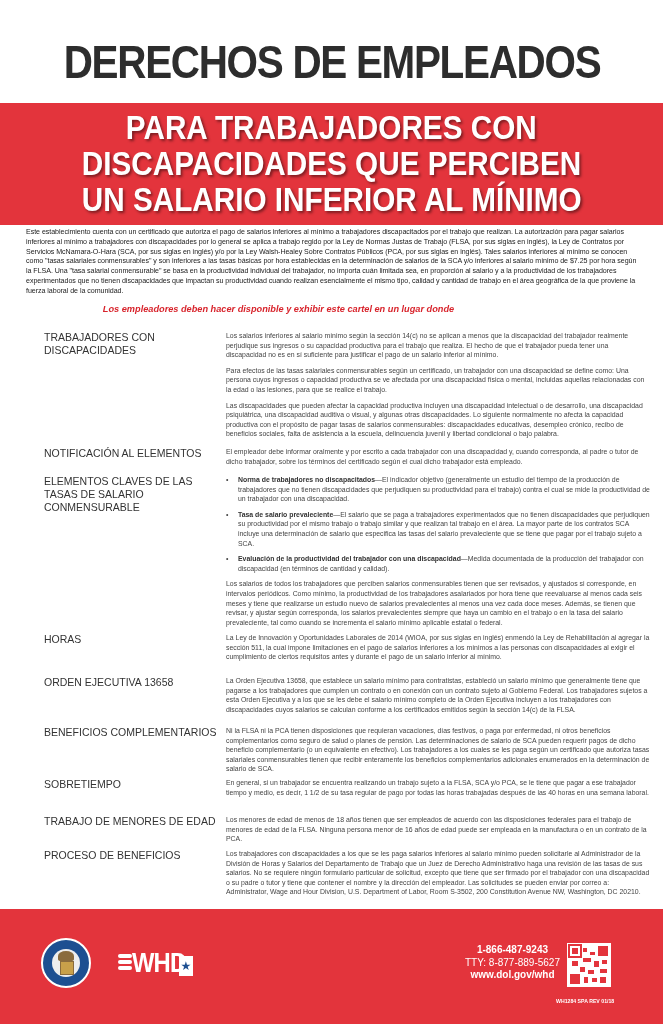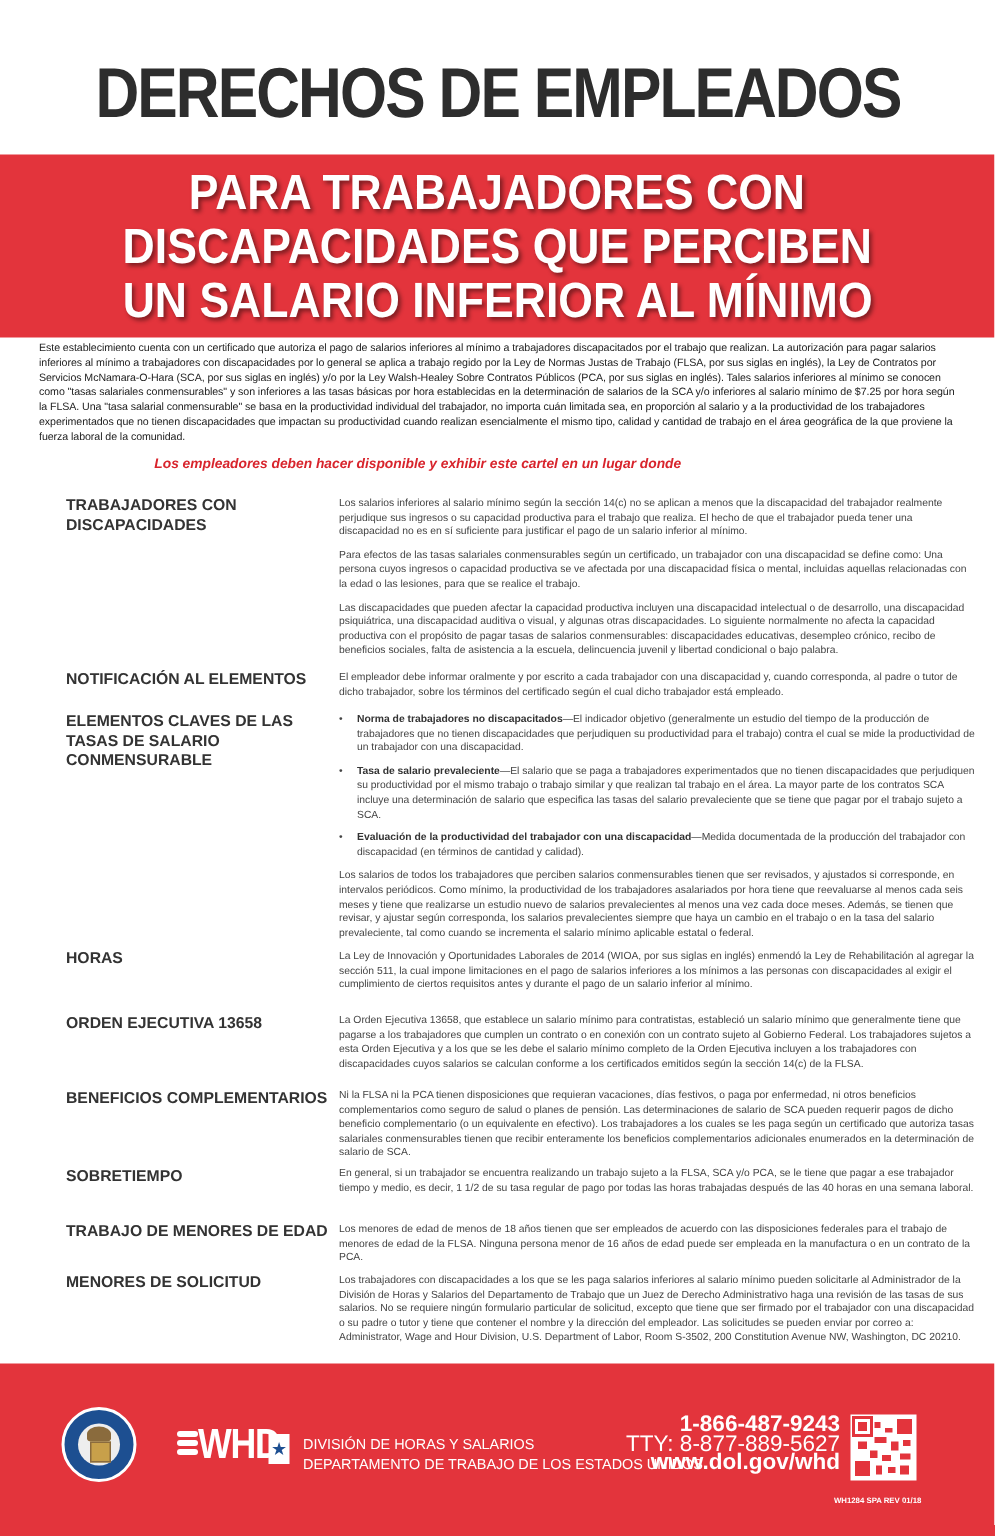--- a/index.html
+++ b/index.html
@@ -4,39 +4,39 @@
 <style>
   html, body { margin:0; padding:0; background:#ffffff; }
   body { width:663px; height:1024px; position:relative; overflow:hidden; font-family:"Liberation Sans", sans-serif; color:#333; }
   .title { position:absolute; left:0; top:0; width:663px; height:103px; display:flex; align-items:center; justify-content:center; }
   .title h1 { margin:0; padding-top:20px; font-family:"Liberation Sans", sans-serif; font-weight:bold; font-size:47px; letter-spacing:-1.5px; color:#2d2d2d; transform:scaleX(0.86); white-space:nowrap; }
   .band { position:absolute; left:0; top:103px; width:663px; height:122px; background:#e3343c; display:flex; flex-direction:column; align-items:center; justify-content:center; }
   .band .line { color:#fff; font-weight:bold; font-size:33px; line-height:36px; letter-spacing:0px; text-shadow:2px 2px 3px rgba(0,0,0,0.45); white-space:nowrap; transform:scaleX(0.9); }
   .intro { position:absolute; left:26px; top:228px; width:612px; font-size:7.1px; line-height:9.8px; color:#222; font-weight:normal; text-align:left; letter-spacing:-0.05px; }
   .notice { position:absolute; left:0; top:303px; width:557px; text-align:center; color:#d8242c; font-weight:bold; font-style:italic; font-size:9.2px; line-height:13px; }
   .section { position:absolute; left:44px; width:600px; }
-  .section .label { position:absolute; left:0; top:0; width:180px; font-weight:bold; font-size:10.5px; line-height:13px; color:#333; }
+  .section .label { position:absolute; left:0; top:0; width:180px; font-weight:normal; font-size:10.5px; line-height:13px; color:#333; }
   .section .body { position:absolute; left:182px; top:0; width:424px; font-size:6.9px; line-height:9.6px; color:#444; }
   .section .body p { margin:0 0 6px 0; }
   .section .body ul { margin:0; padding:0 0 0 12px; list-style:none; }
   .section .body li { position:relative; margin:0 0 6px 0; padding-left:0; }
   .section .body li::before { content:"•"; position:absolute; left:-12px; top:0; }
   .section .body b { color:#333; }
   .footer { position:absolute; left:0; top:909px; width:663px; height:115px; background:#e3343c; }
   .seal { position:absolute; left:41px; top:29px; width:50px; height:50px; border-radius:50%; background:#1d4f91; border:2px solid #fff; box-sizing:border-box; }
   .seal .inner { position:absolute; left:9px; top:9px; width:28px; height:28px; border-radius:50%; background:#eee; }
   .seal .eagle { position:absolute; left:15px; top:11px; width:16px; height:10px; background:#8a6b3d; border-radius:50% 50% 20% 20%; }
   .seal .shield { position:absolute; left:17px; top:21px; width:12px; height:12px; background:#c8a04a; border:1px solid #8a6b3d; }
   .whd-logo { position:absolute; left:118px; top:42px; width:75px; height:26px; }
   .whd-logo .stripes { position:absolute; left:0; top:3px; width:14px; height:22px; }
   .whd-logo .stripes div { height:4px; margin-bottom:2px; background:#fff; border-radius:2px; }
   .whd-logo .letters { position:absolute; left:14px; top:-4px; color:#fff; font-weight:bold; font-size:28px; letter-spacing:-1px; transform:scaleX(0.85); transform-origin:left; }
   .whd-logo .star { position:absolute; left:61px; top:5px; color:#1d4f91; background:#fff; width:14px; height:20px; font-size:12px; line-height:20px; text-align:center; }
   .division { position:absolute; left:202px; top:49px; color:#fff; font-size:9.6px; line-height:12.5px; white-space:nowrap; }
-  .contact { position:absolute; right:103px; top:35px; text-align:right; color:#fff; font-size:15px; line-height:12.5px; white-space:nowrap; }
+  .contact { position:absolute; right:103px; top:35px; text-align:center; color:#fff; font-size:10px; line-height:12.5px; white-space:nowrap; }
   .contact .url { font-weight:bold; }
   .contact .phone { font-weight:bold; }
   .qr { position:absolute; left:567px; top:34px; width:44px; height:44px; background:#fff; }
   .qr .cell { position:absolute; background:#e3343c; }
   .formno { position:absolute; left:556px; top:89px; color:#fff; font-size:5.2px; font-weight:bold; white-space:nowrap; }
 </style>
 </head>
 <body>
 
 <div class="title">
@@ -112,44 +112,40 @@
 </div>
 
 <div class="section" style="top:815px;">
   <div class="label">TRABAJO DE MENORES DE EDAD</div>
   <div class="body">
     <p>Los menores de edad de menos de 18 años tienen que ser empleados de acuerdo con las disposiciones federales para el trabajo de menores de edad de la FLSA. Ninguna persona menor de 16 años de edad puede ser empleada en la manufactura o en un contrato de la PCA.</p>
   </div>
 </div>
 
 <div class="section" style="top:849px;">
-  <div class="label">MENORES DE SOLICITUD</div>
+  <div class="label">PROCESO DE BENEFICIOS</div>
   <div class="body">
     <p>Los trabajadores con discapacidades a los que se les paga salarios inferiores al salario mínimo pueden solicitarle al Administrador de la División de Horas y Salarios del Departamento de Trabajo que un Juez de Derecho Administrativo haga una revisión de las tasas de sus salarios. No se requiere ningún formulario particular de solicitud, excepto que tiene que ser firmado por el trabajador con una discapacidad o su padre o tutor y tiene que contener el nombre y la dirección del empleador. Las solicitudes se pueden enviar por correo a: Administrator, Wage and Hour Division, U.S. Department of Labor, Room S-3502, 200 Constitution Avenue NW, Washington, DC 20210.</p>
   </div>
 </div>
 
 <div class="footer">
   <div class="seal">
     <div class="inner"></div>
     <div class="eagle"></div>
     <div class="shield"></div>
   </div>
   <div class="whd-logo">
     <div class="stripes">
         <div></div>
         <div></div>
         <div></div>
       </div>
     <div class="letters">WHD</div>
     <div class="star">★</div>
-  </div>
-  <div class="division">
-    <div>DIVISIÓN DE HORAS Y SALARIOS</div>
-    <div>DEPARTAMENTO DE TRABAJO DE LOS ESTADOS UNIDOS</div>
   </div>
   <div class="contact">
     <div class="phone">1-866-487-9243</div>
     <div>TTY: 8-877-889-5627</div>
     <div class="url">www.dol.gov/whd</div>
   </div>
   <div class="qr">
     <div class="cell" style="left:3px;top:3px;width:10px;height:10px;border:2px solid #fff;box-sizing:border-box;outline:2px solid #e3343c;"></div>
     <div class="cell" style="left:31px;top:3px;width:10px;height:10px;"></div>
     <div class="cell" style="left:3px;top:31px;width:10px;height:10px;"></div>

